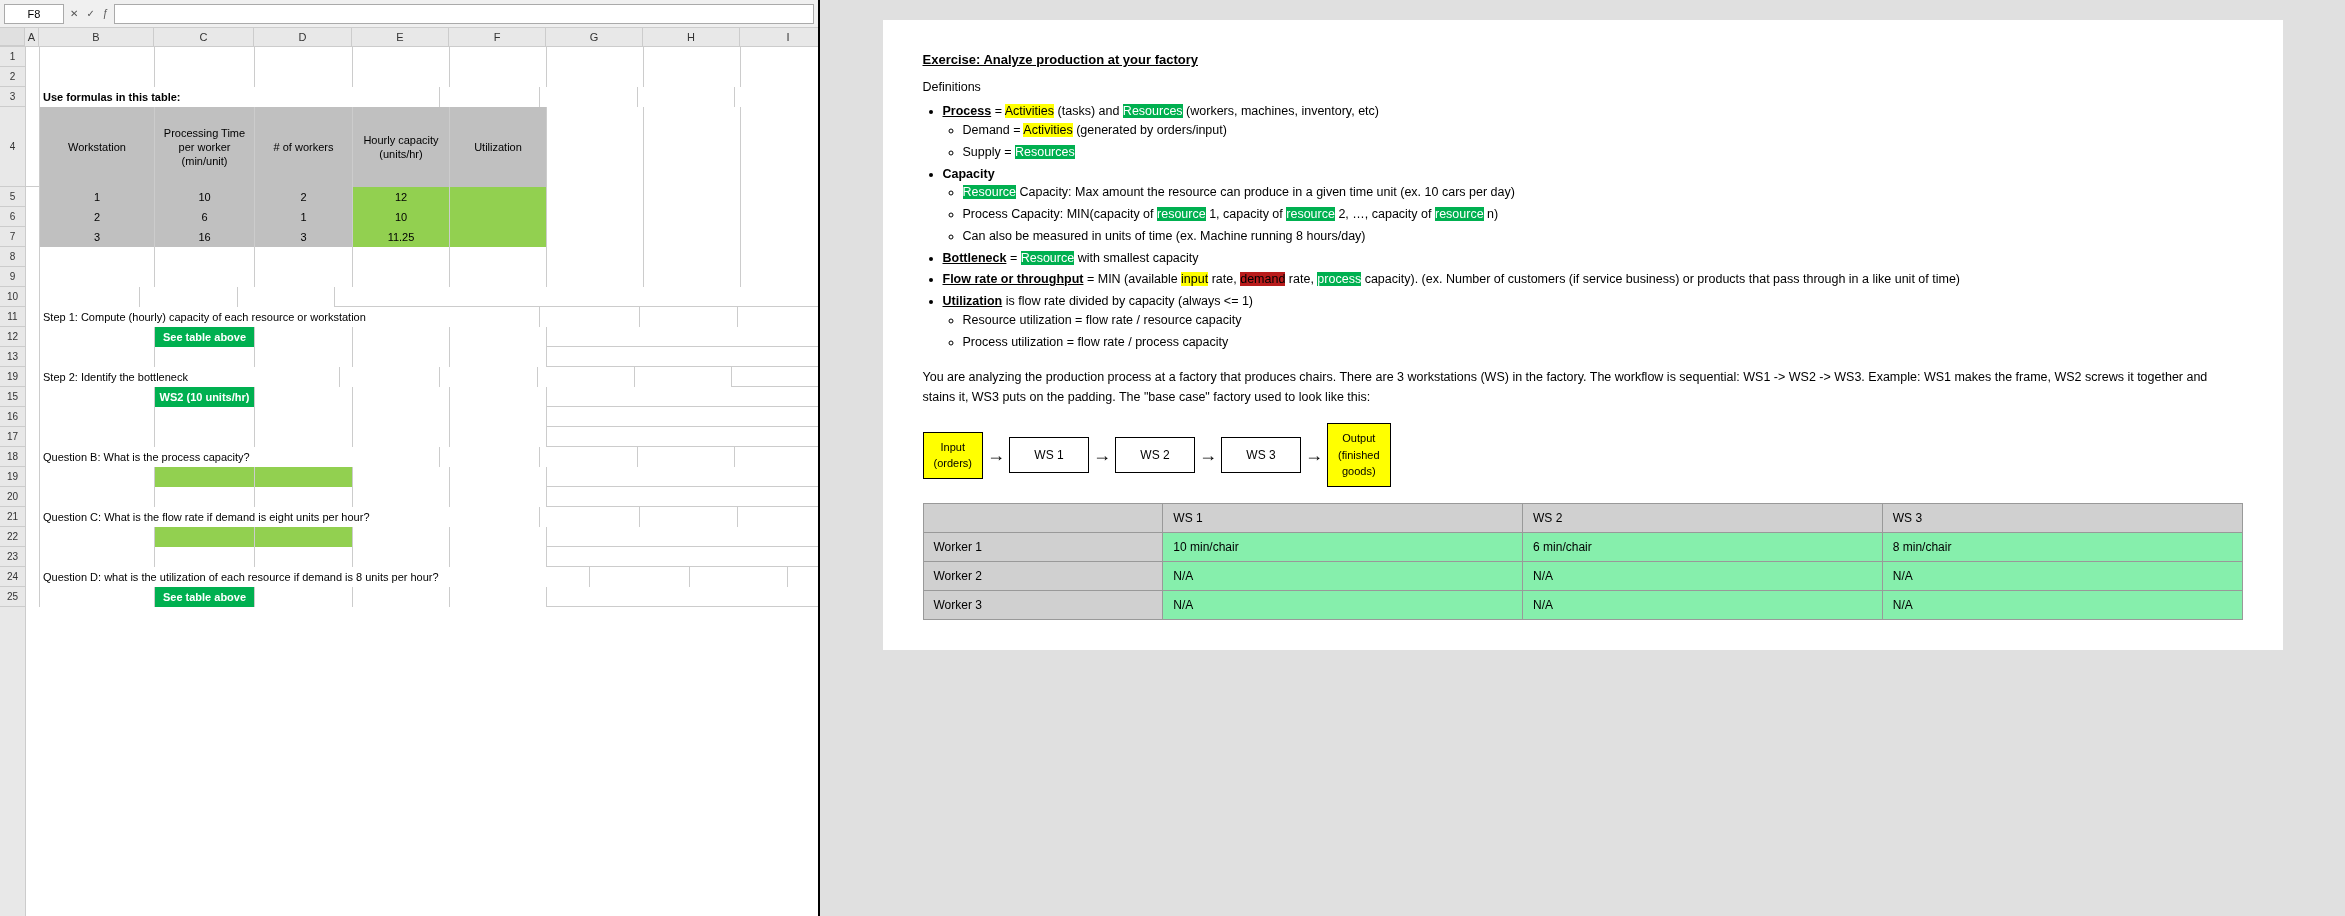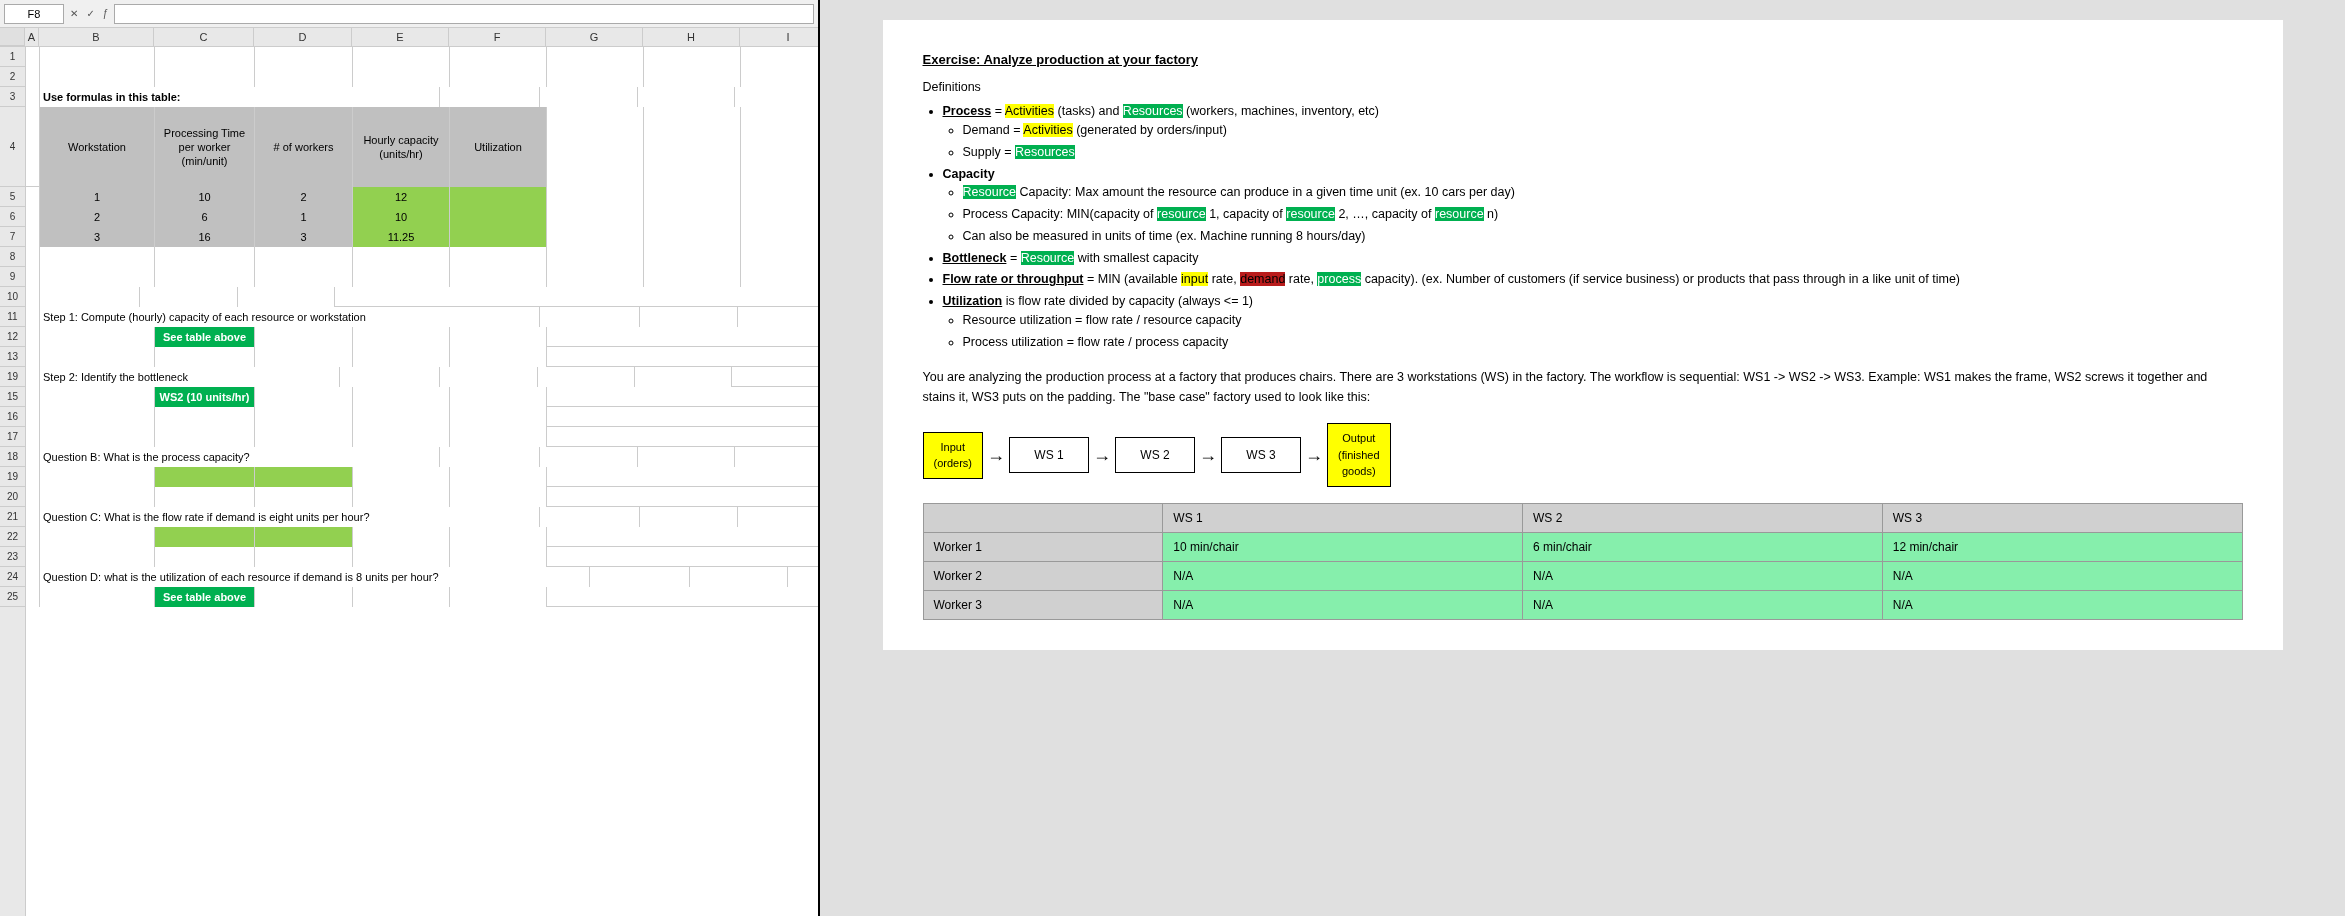--- a/index.html
+++ b/index.html
@@ -775,21 +775,21 @@
         <tr>
           <td class="header-cell"></td>
           <td class="header-cell">WS 1</td>
           <td class="header-cell">WS 2</td>
           <td class="header-cell">WS 3</td>
         </tr>
         <tr>
           <td>Worker 1</td>
           <td>10 min/chair</td>
           <td>6 min/chair</td>
-          <td>12 min/chair</td>
+          <td>8 min/chair</td>
         </tr>
         <tr>
           <td>Worker 2</td>
           <td>N/A</td>
           <td>N/A</td>
           <td>N/A</td>
         </tr>
         <tr>
           <td>Worker 3</td>
           <td>N/A</td>

